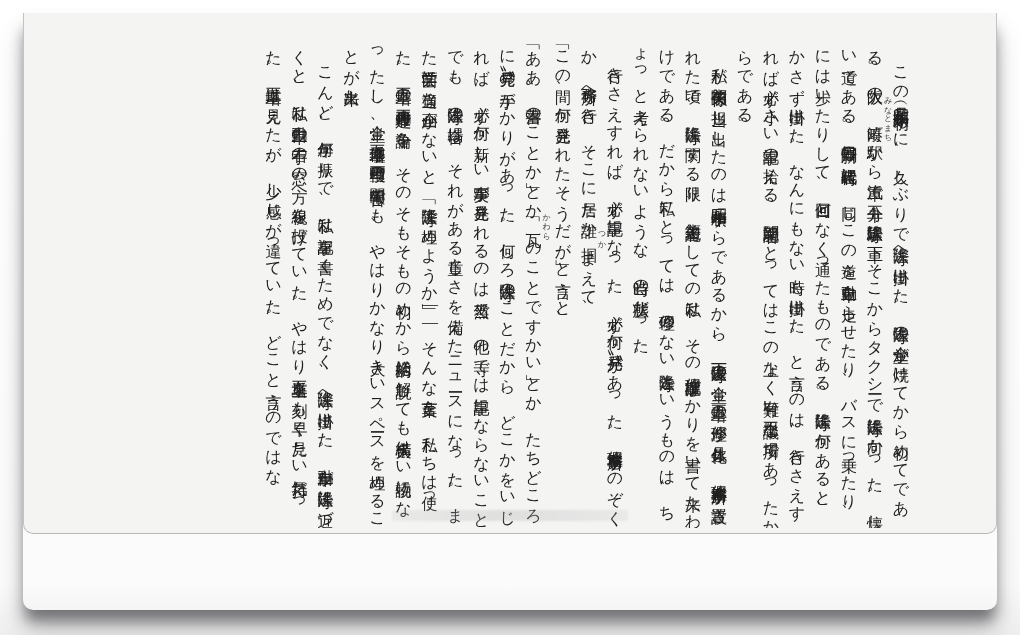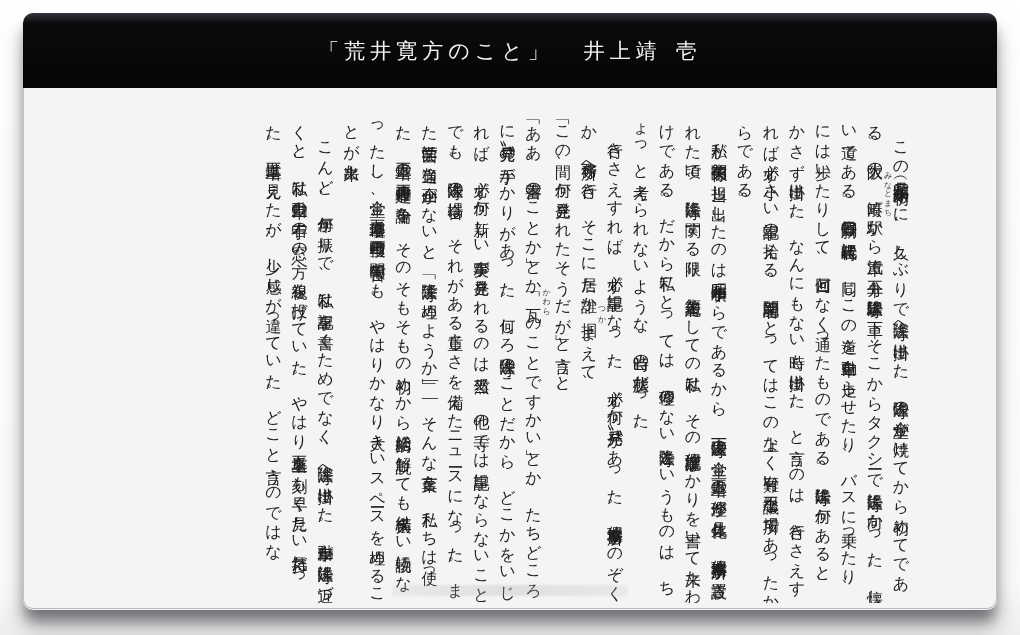--- a/index.html
+++ b/index.html
@@ -41,27 +41,20 @@
     position:absolute;left:50%;bottom:12px;transform:translateX(-50%);
     width:236px;height:11px;border-radius:2px;
     background:linear-gradient(90deg,rgba(185,185,185,.18),rgba(175,175,175,.30),rgba(185,185,185,.18));
     filter:blur(1px);
   }
 </style>
 </head>
 <body>
 
 <div class="device">
-  <div class="titlebar">
-    <span>「荒井寛方のこと」</span>
-    <span class="gap-wide"></span>
-    <span>井上靖</span>
-    <span class="gap"></span>
-    <span>壱</span>
-  </div>
   <div class="page">
     <div class="vtext" id="vtext">
         <p>　この七月（昭和二十八年）初めに、久しぶりで法隆寺へ出掛けた。法隆寺の金堂が焼けてから初めてである。大阪の<ruby>湊町<rt>みなとまち</rt></ruby>駅から汽車で五十分、法隆寺駅に下車、そこからタクシーで法隆寺に向かった。懐しい道である。毎日新聞の記者時代に、同じこの道を自動車を走らせたり、バスに乗ったり、時には歩いたりして、何回となく通ったものである。法隆寺に何かあると、欠かさず出掛けた。なんにもない時も出掛けた。と言うのは、行きさえすれば必ず小さい記事の拾える、新聞記者にとってはこの上なく有難い不思議な場所であったからである。</p>
         <p>　私が美術関係を担当し出したのは昭和十二年頃からであるから、丁度法隆寺の金堂、五重塔の修理が具体化し、修理事務所が設置された頃で、法隆寺に関する限り、美術記者としての私は、その修理記事ばかりを書いて来たわけである。だから私にとっては、修理のない法隆寺というものは、ちょっと考えられないような、当時の状態だった。</p>
         <p>　行きさえすれば、必ず記事になった。必ず何か〝発見〟があった。修理事務所をのぞくか、寺務所へ行き、そこに居た誰か<ruby>掴<rt>つか</rt></ruby>まえて、</p>
         <p>「この間、何か発見されたそうだが」と言うと、</p>
         <p>「ああ、落書のことか」とか「<ruby>瓦<rt>かわら</rt></ruby>のことですかい」とか、たちどころに〝発見〟の手がかりがあった。何しろ法隆寺のことだから、どこかをいじれば、必ず何か新しい事実が発見されるのは当然で、他の寺では記事にならないことでも、法隆寺の場合は、それがある重々しさを備えたニュースになった。また学芸面に適当な企画がないと、「法隆寺で埋めようか」――そんな言葉を、私たちは使った。五重塔の再建非再建の論争を、そのそもそもの初めから総括的に解説しても結構大きい読物になったし、金堂、五重塔修理、壁画模写の中間報告でも、やはりかなり大きいスペースを埋めることが出来た。</p>
         <p>　こんど、何年か振りで、私は記事を書くためでなく、法隆寺へ出掛けた。自動車が法隆寺に近づくと、私は自動車の右手の窓の方へ視線を投げていた。やはり五重塔を一刻も早く見たい気持だった。五重塔は見えたが、少し感じが違っていた。どこと言うのではな</p>
       </div>
     <div class="watermark"></div>

